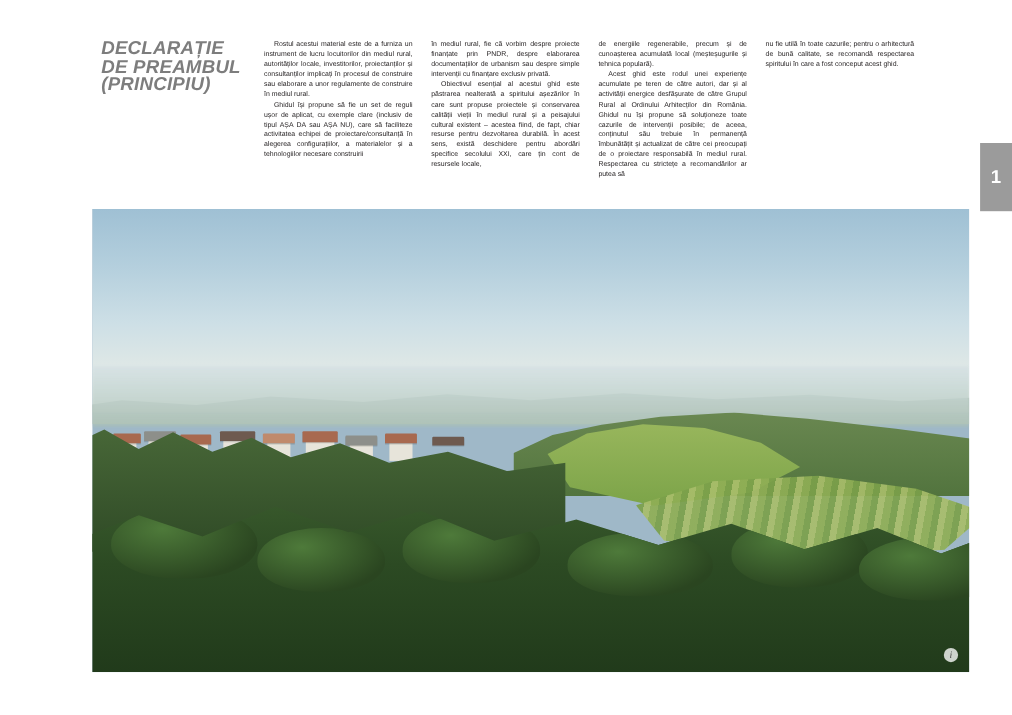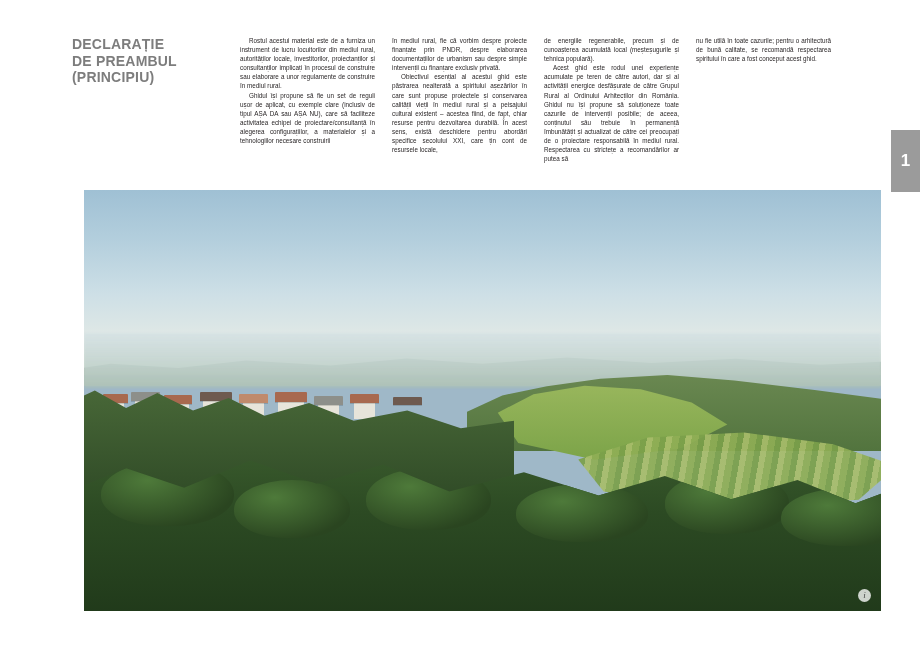--- a/index.html
+++ b/index.html
@@ -19,28 +19,29 @@
     position: absolute;
     left: 0; top: 0;
     width: 920px;
     height: 650px;
     background: #ffffff;
   }
 
   
   .title-block {
     position: absolute;
-    left: 72px;
+    left: 92px;
     top: 36px;
     width: 140px;
     color: #7d7d7d;
     font-weight: bold;
-    font-size: 14px;
+    font-size: 17px;
     line-height: 16.5px;
     letter-spacing: 0.2px;
+    font-style: italic;
   }
   .title-block .tl {
     display: block;
     white-space: nowrap;
   }
 
   
   .columns {
     position: absolute;
     left: 240px;

